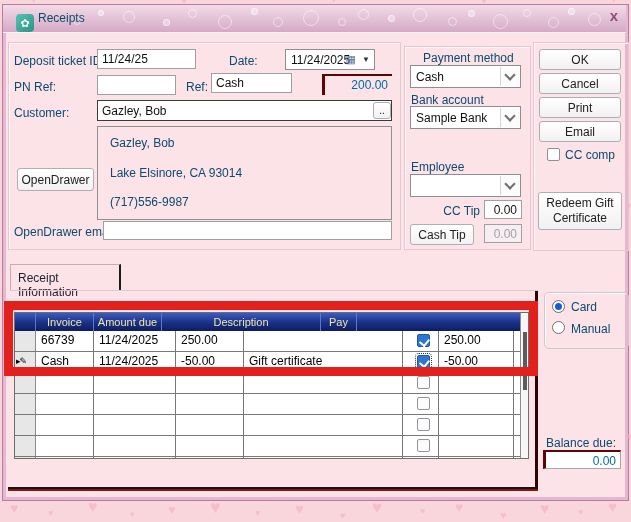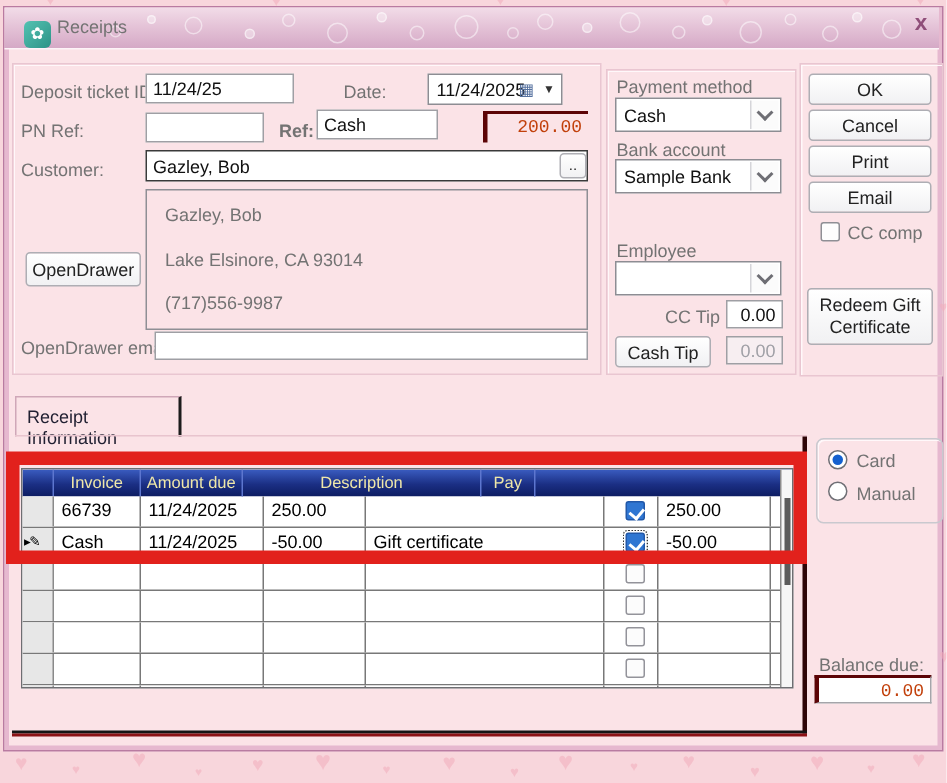--- a/index.html
+++ b/index.html
@@ -15,36 +15,36 @@
             background:linear-gradient(#f2dce8 0%,#e5c4d8 45%,#d5a9c6 100%);
             border-bottom:1px solid #fdf4f8;overflow:hidden;}
   .bubble{position:absolute;border-radius:50%;border:1px solid rgba(255,255,255,.5);}
   .app-icon{position:absolute;left:13px;top:9px;width:18px;height:18px;border-radius:4px;
             background:linear-gradient(135deg,#53c2b2 0%,#2d9387 100%);
             color:#fff;font-size:11px;line-height:18px;text-align:center;}
   .title-text{position:absolute;left:38px;top:11px;font-size:13px;color:#3b3340;}
   .close-x{position:absolute;left:603px;top:7px;width:22px;height:18px;text-align:center;
            font-size:15px;font-weight:bold;color:#8f4e79;cursor:default;}
   
-  .lbl{position:absolute;font-size:12px;color:#737373;white-space:nowrap;}
+  .lbl{position:absolute;font-size:12px;color:#0c4a6e;white-space:nowrap;}
   .inp{position:absolute;background:#fff;border:1px solid #9f9fa4;font-size:12px;
        color:#111;padding:1px 4px;box-sizing:border-box;font-family:"Liberation Sans",sans-serif;}
   .btn{position:absolute;background:linear-gradient(#ffffff,#f1f1f3);border:1px solid #aeaeb4;
        border-radius:3px;font-size:12px;color:#222;text-align:center;box-sizing:border-box;
        display:flex;align-items:center;justify-content:center;cursor:default;}
   .groupbox{position:absolute;border:1px solid #e9c6d1;box-shadow:inset 1px 1px 0 #fff8fa;}
   .combo{position:absolute;background:#fff;border:1px solid #8d8d93;box-sizing:border-box;
          font-size:12px;color:#111;display:flex;align-items:center;padding-left:5px;}
   .combo .arrowbox{position:absolute;right:1px;top:1px;bottom:1px;width:18px;background:#fbfbfb;
          border-left:1px solid #d5d5d9;display:flex;align-items:center;justify-content:center;}
   .chev{width:6px;height:6px;border-right:2px solid #6e6e74;border-bottom:2px solid #6e6e74;
         transform:rotate(45deg);margin-top:-3px;}
   .redbox{position:absolute;box-sizing:border-box;border-top:2px solid #5c0406;
-          border-left:3px solid #5c0406;font-size:12px;color:#c2410c;text-align:right;
-          padding:2px 4px 0 0;font-family:Liberation Mono, monospace;}
+          border-left:3px solid #5c0406;font-size:12px;color:#0369a1;text-align:right;
+          padding:2px 4px 0 0;}
   .checkbox{position:absolute;width:13px;height:13px;background:#fdfdfd;border:1px solid #8f8f95;
             border-radius:2px;box-sizing:border-box;}
   .radio{position:absolute;width:13px;height:13px;border:1px solid #6f6f75;border-radius:50%;
          background:#fff;box-sizing:border-box;}
   .radio.sel::after{content:"";position:absolute;left:2px;top:2px;width:7px;height:7px;
          border-radius:50%;background:#1460cf;}
   
   #grid{position:absolute;left:14px;top:312px;width:513px;height:145px;background:#fff;
         border:1px solid #6e6e72;box-sizing:content-box;overflow:hidden;}
   .grow{display:flex;width:513px;}
@@ -113,41 +113,41 @@
   <input class="inp" style="left: 97px; top: 49px; width: 99px; height: 20px;" value="11/24/25">
   <div class="lbl" style="left:229px;top:54px;">Date:</div>
   <div class="combo" style="left:285px;top:49px;width:90px;height:21px;">
     <span>11/24/2025</span>
     <span style="position:absolute;right:18px;top:3px;font-size:11px;color:#55719f;">▦</span>
     <span style="position:absolute;right:4px;top:5px;font-size:8px;color:#333;">▼</span>
   </div>
 
   <div class="lbl" style="left:14px;top:80px;">PN Ref:</div>
   <input class="inp" style="left: 97px; top: 75px; width: 79px; height: 20px;" value="">
-  <div class="lbl" style="left:186px;top:80px;font-weight:bold;">Ref:</div>
+  <div class="lbl" style="left:186px;top:80px;">Ref:</div>
   <input class="inp" style="left: 211px; top: 73px; width: 81px; height: 20px;" value="Cash">
   <div class="redbox" style="left:322px;top:74px;width:70px;height:21px;">200.00</div>
 
   <div class="lbl" style="left:14px;top:106px;">Customer:</div>
   <input class="inp" style="left: 97px; top: 100px; width: 295px; height: 21px; border-color: rgb(58, 58, 58);" value="Gazley, Bob">
   <div class="btn" style="left:373px;top:102px;width:18px;height:17px;font-size:10px;">..</div>
 
   <div style="position:absolute;left:97px;top:126px;width:295px;height:94px;
               border:1px solid #8f8f95;box-sizing:border-box;">
     <div class="lbl" style="left:12px;top:9px;">Gazley, Bob</div>
     <div class="lbl" style="left:12px;top:39px;">Lake Elsinore,  CA 93014</div>
     <div class="lbl" style="left:12px;top:68px;">(717)556-9987</div>
   </div>
   <div class="btn" style="left:17px;top:168px;width:77px;height:23px;">OpenDrawer</div>
 
   <div class="lbl" style="left:14px;top:225px;">OpenDrawer email</div>
   <input class="inp" style="left: 103px; top: 221px; width: 289px; height: 19px;" value="">
 
   <div class="groupbox" style="left:404px;top:46px;width:125px;height:202px;"></div>
-  <div class="lbl" style="left:411px;top:51px;">Payment method</div>
+  <div class="lbl" style="left:423px;top:51px;">Payment method</div>
   <div class="combo" style="left:410px;top:65px;width:111px;height:23px;">
     <span>Cash</span>
     <span class="arrowbox">
       <span class="chev"></span>
       </span>
   </div>
   <div class="lbl" style="left:411px;top:93px;">Bank account</div>
   <div class="combo" style="left:410px;top:106px;width:111px;height:23px;">
     <span>Sample Bank</span>
     <span class="arrowbox">

